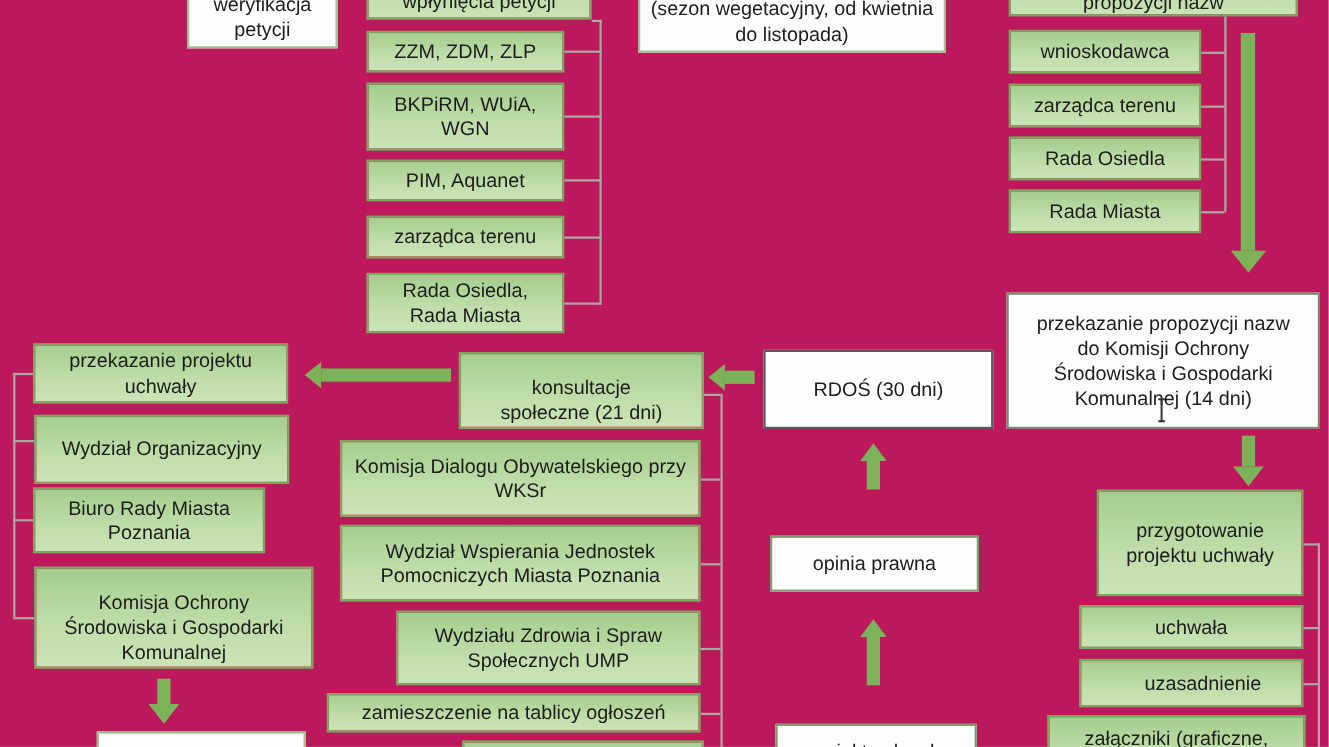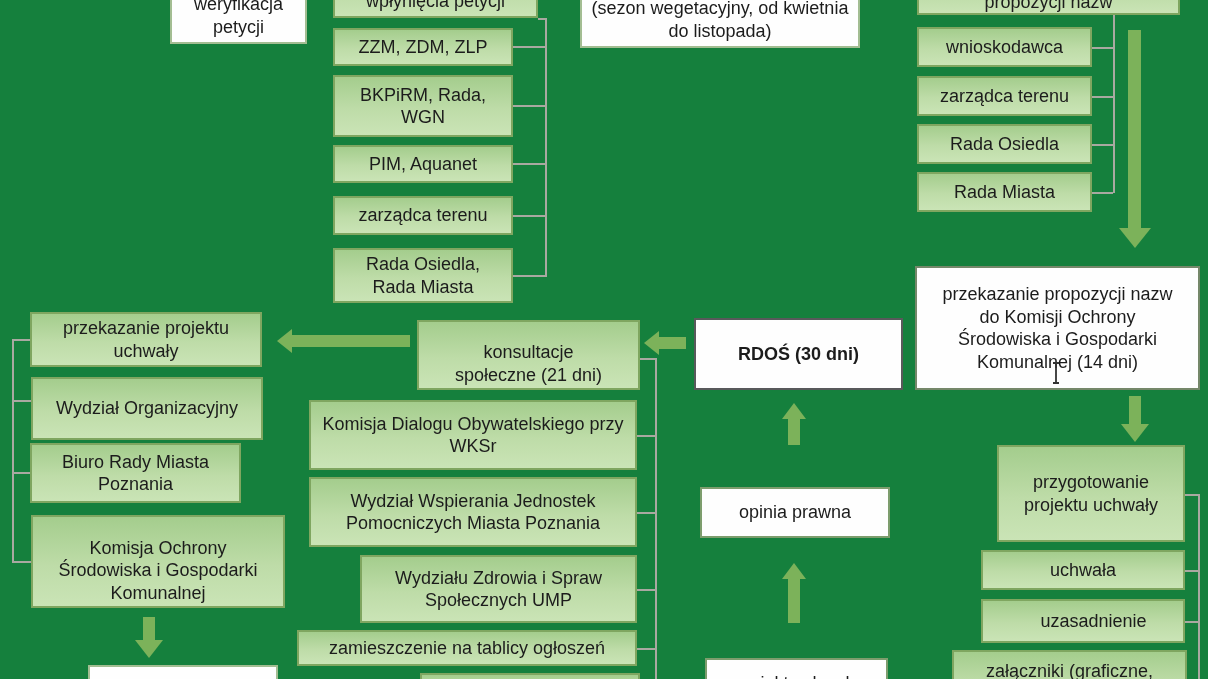--- a/index.html
+++ b/index.html
@@ -1,29 +1,29 @@
 <!DOCTYPE html>
 <html><head>
 <meta charset="utf-8">
 <style>
   html,body{margin:0;padding:0;background:#fff;}
   .canvas{
-    position:relative;width:1208px;height:679px;background:#15803d;overflow:hidden;
+    position:relative;width:1208px;height:679px;background:#be185d;overflow:hidden;
     font-family:"Liberation Sans",sans-serif;color:#1c1c1c;
   }
   .node{
     position:absolute;box-sizing:border-box;display:flex;align-items:center;justify-content:center;
     text-align:center;font-size:18px;line-height:1.25;padding:2px 8px;
   }
   .green{
     background:linear-gradient(180deg,#a4cd8d 0%,#bedcA8 55%,#cae4b6 100%);
     border:2px solid #7fa660;
   }
   .white{background:#fefefe;border:2px solid #8fae7c;}
-  .border-dark{border:2px solid #58595b;font-weight:bold;}
+  .border-dark{border:2px solid #58595b;}
   .border-lite{border:2px solid #a3bd92;}
   .clip-top{align-items:flex-end;padding-bottom:4px;}
   .v{position:absolute;width:2px;background:#a9a9a1;}
   .h{position:absolute;height:2px;background:#a9a9a1;}
   .shaft{position:absolute;background:#7cb25a;}
   .tri{position:absolute;width:0;height:0;}
   .tri-down{border-left:16px solid transparent;border-right:16px solid transparent;border-top:20px solid #7cb25a;}
   .tri-down-sm{border-left:14px solid transparent;border-right:14px solid transparent;border-top:18px solid #7cb25a;}
   .tri-left{border-top:12px solid transparent;border-bottom:12px solid transparent;border-right:15px solid #7cb25a;}
   .tri-up{border-left:12px solid transparent;border-right:12px solid transparent;border-bottom:16px solid #7cb25a;}
@@ -38,21 +38,21 @@
     <span class="lbl">weryfikacja petycji</span>
   </div>
 
   <div class="node green clip-top" style="left:333px;top:-34px;width:205px;height:52px;">
     <span class="lbl">wpłynięcia petycji</span>
   </div>
   <div class="node green" style="left:333px;top:28px;width:180px;height:38px;">
     <span class="lbl">ZZM, ZDM, ZLP</span>
   </div>
   <div class="node green" style="left:333px;top:75px;width:180px;height:62px;">
-    <span class="lbl">BKPiRM, Rada, WGN</span>
+    <span class="lbl">BKPiRM, WUiA, WGN</span>
   </div>
   <div class="node green" style="left:333px;top:145px;width:180px;height:38px;">
     <span class="lbl">PIM, Aquanet</span>
   </div>
   <div class="node green" style="left:333px;top:196px;width:180px;height:39px;">
     <span class="lbl">zarządca terenu</span>
   </div>
   <div class="node green" style="left:333px;top:248px;width:180px;height:55px;padding:2px 20px;">
     <span class="lbl">Rada Osiedla, Rada Miasta</span>
   </div>

